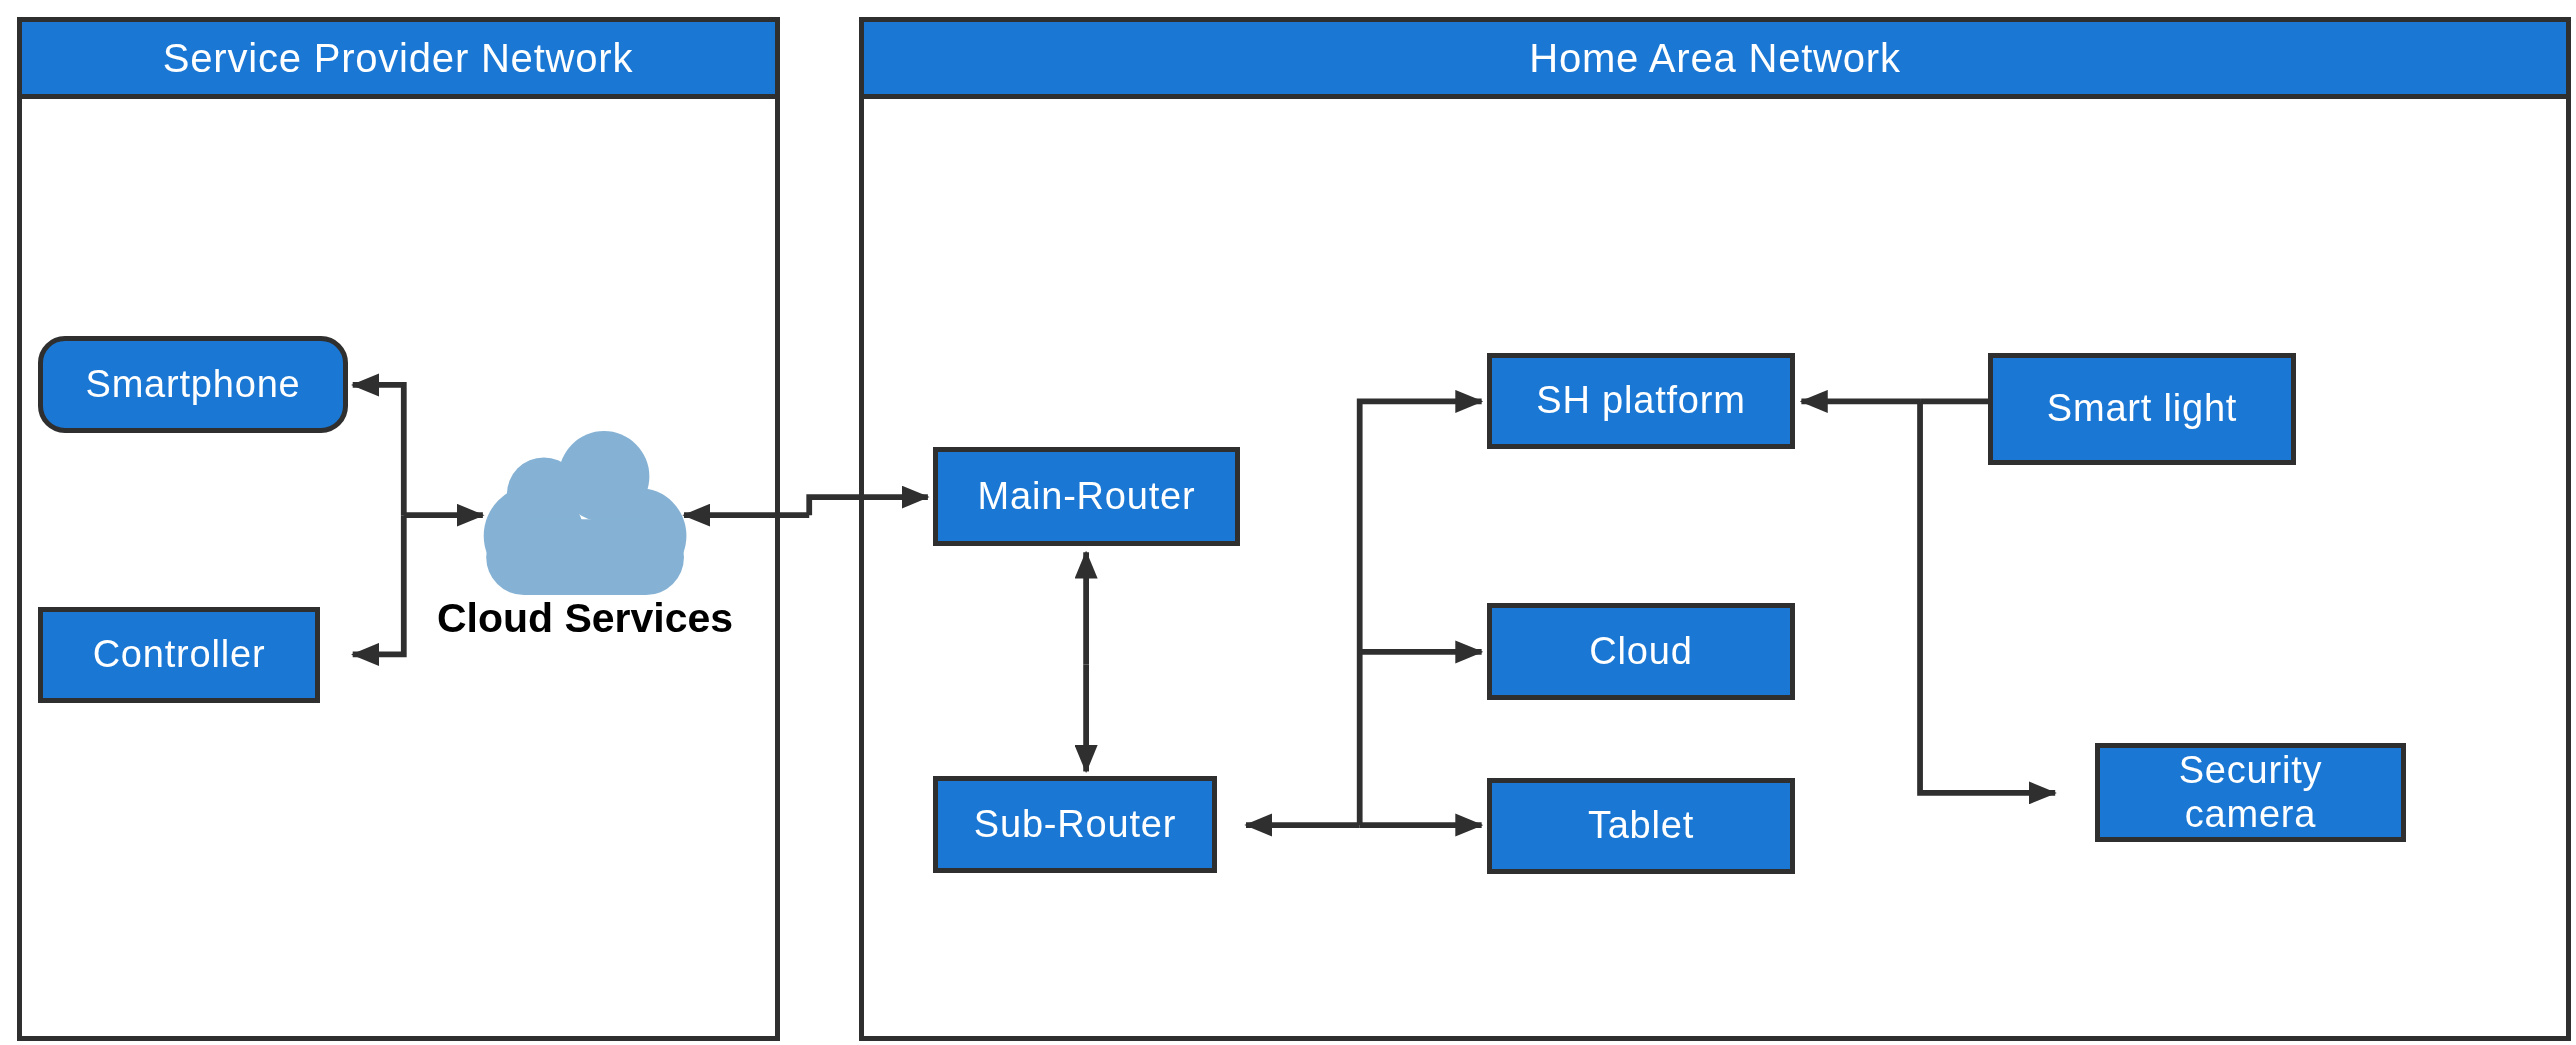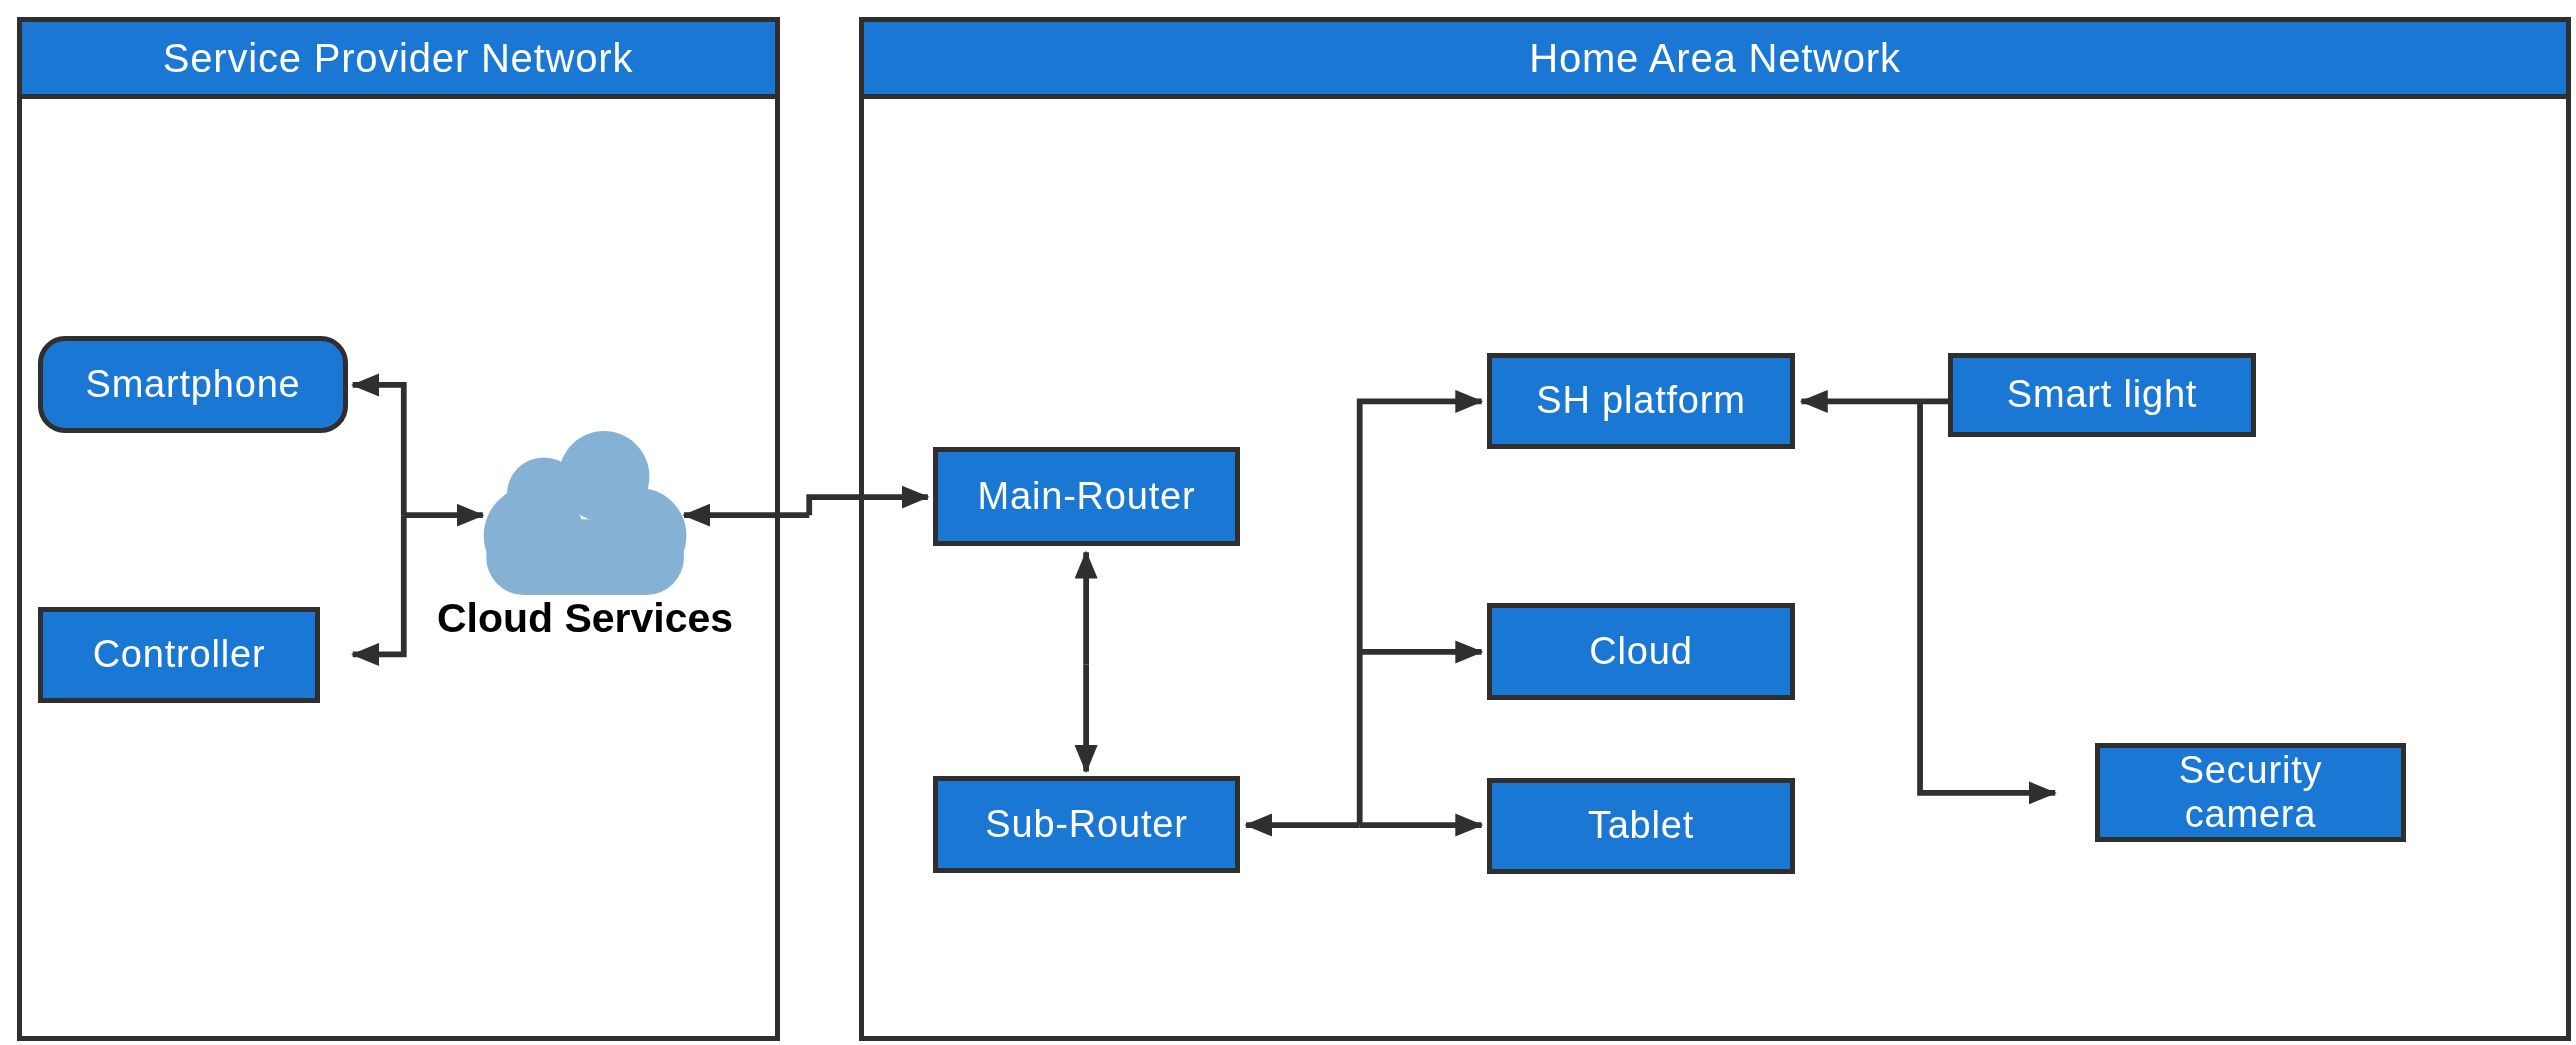--- a/index.html
+++ b/index.html
@@ -30,25 +30,25 @@
   .node{
     position:absolute;box-sizing:border-box;z-index:2;
     border:5.8px solid var(--line);background:var(--blue);
     color:var(--text-on-blue);font-size:38px;line-height:1.15;
     display:flex;align-items:center;justify-content:center;
     text-align:center;white-space:pre-line;letter-spacing:0.8px;
   }
   #n-smartphone      {left:38px;  top:336px;width:310px;height:97px;border-radius:27px;}
   #n-controller      {left:38px;  top:607px;width:282px;height:96px;}
   #n-main_router     {left:933px;top:447px;width:307px;height:99px;}
-  #n-sub_router      {left:933px;top:776px;width:307px;height:97px;}
+  #n-sub_router      {left:933px;top:776px;width:284px;height:97px;}
   #n-sh_platform     {left:1487px;top:353px;width:308px;height:96px;}
   #n-laptop          {left:1487px;top:603px;width:308px;height:97px;}
   #n-tablet          {left:1487px;top:778px;width:308px;height:96px;}
-  #n-smart_light     {left:1948px;top:353px;width:308px;height:84px;}
+  #n-smart_light     {left:1988px;top:353px;width:308px;height:112px;}
   #n-security_camera {left:2060px;top:743px;width:311px;height:99px;margin-left:35px;}
   #cloud-wrap{position:absolute;left:0;top:0;z-index:1;}
   #cloud-label{
     position:absolute;left:420px;top:595px;width:330px;z-index:2;
     text-align:center;font-size:41px;font-weight:bold;color:var(--text-dark);
   }
 </style>
 </head>
 <body>
 

